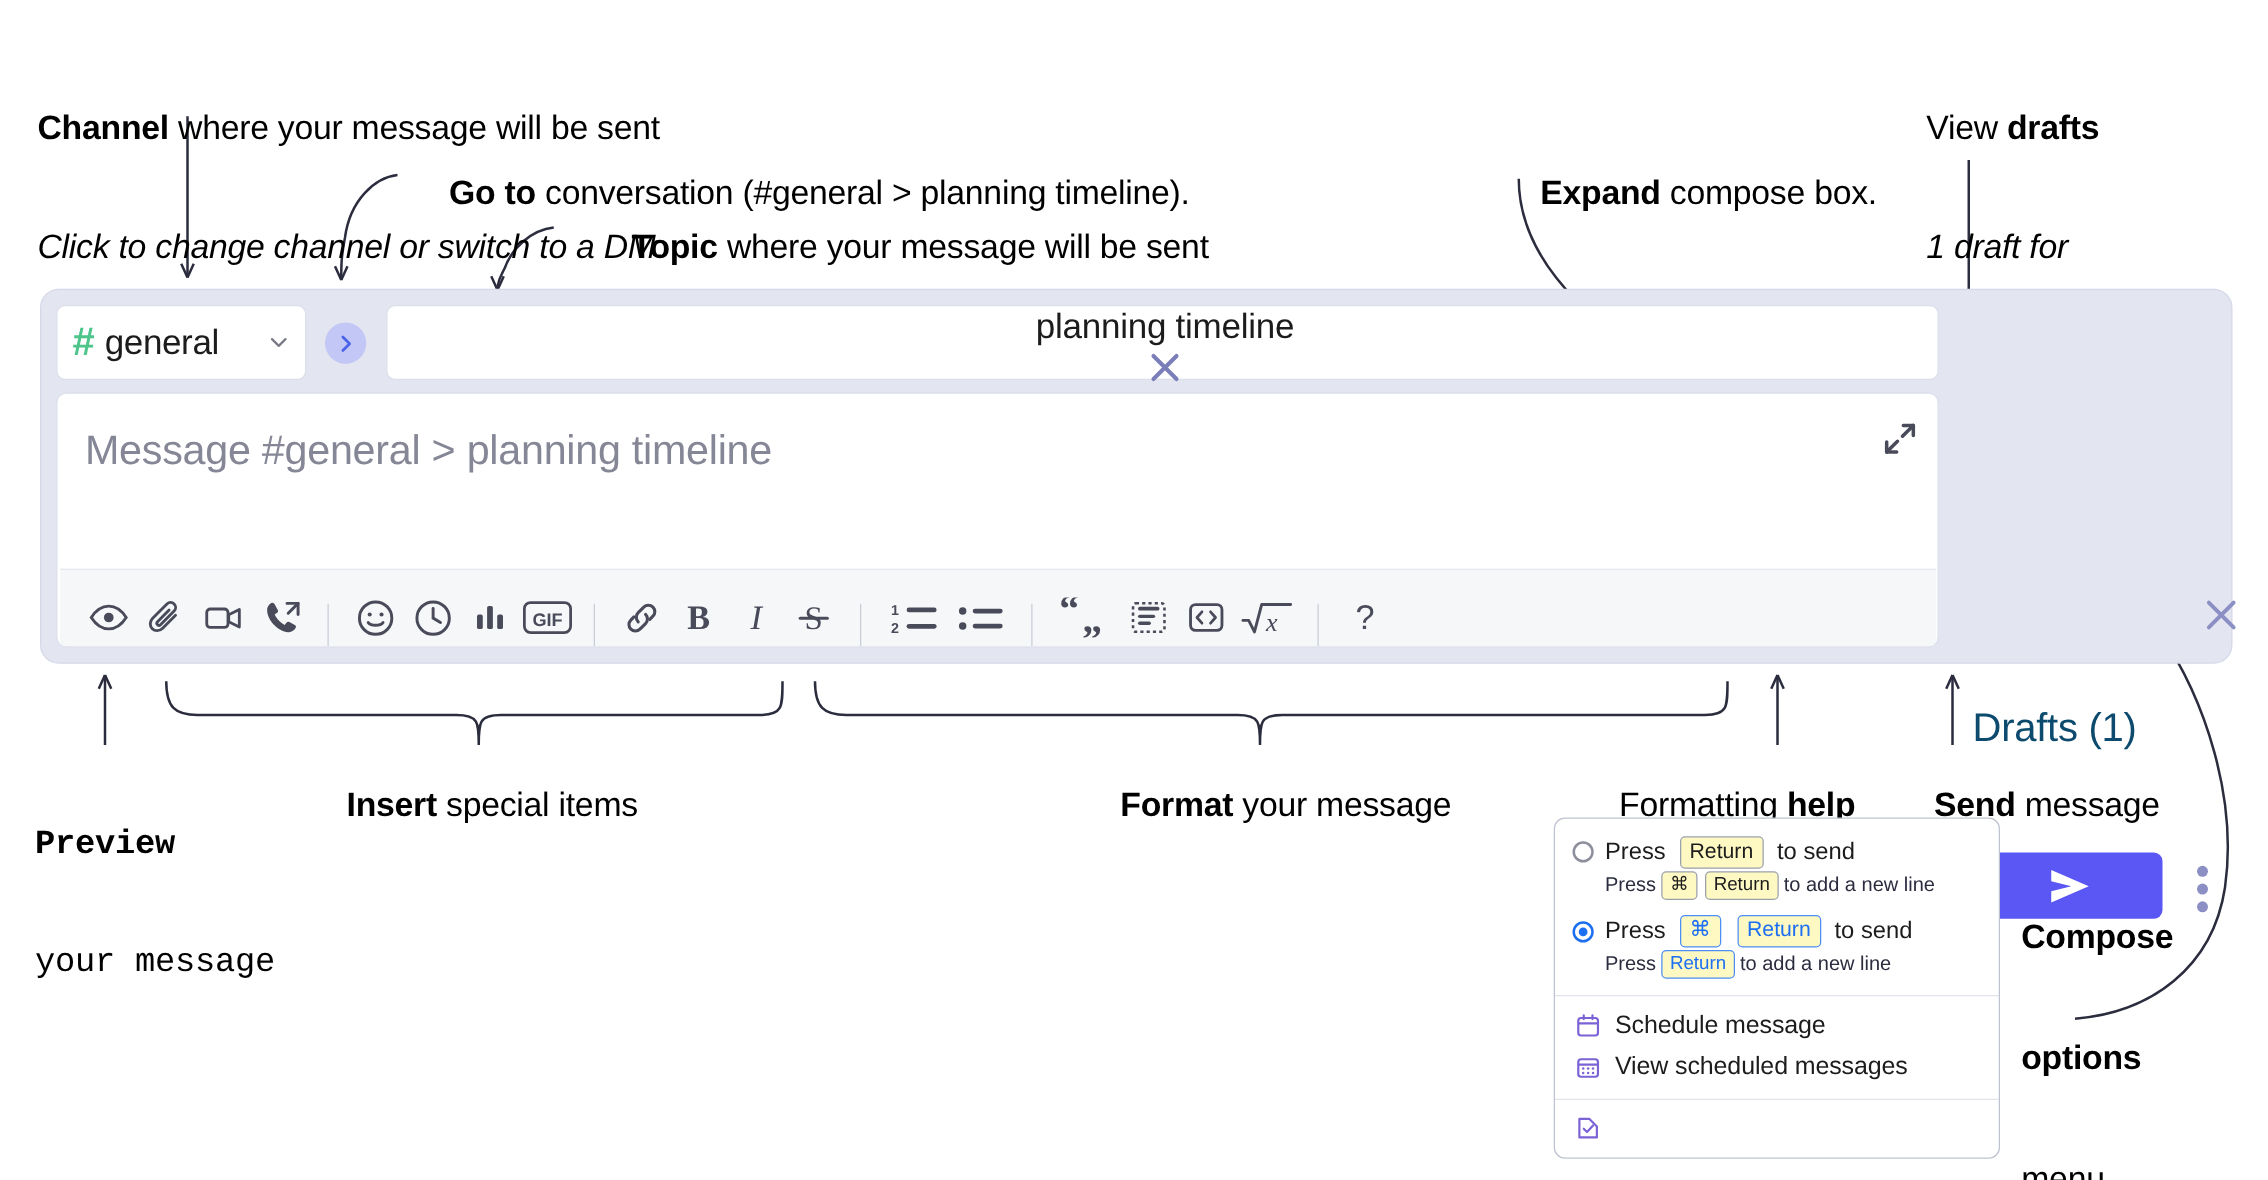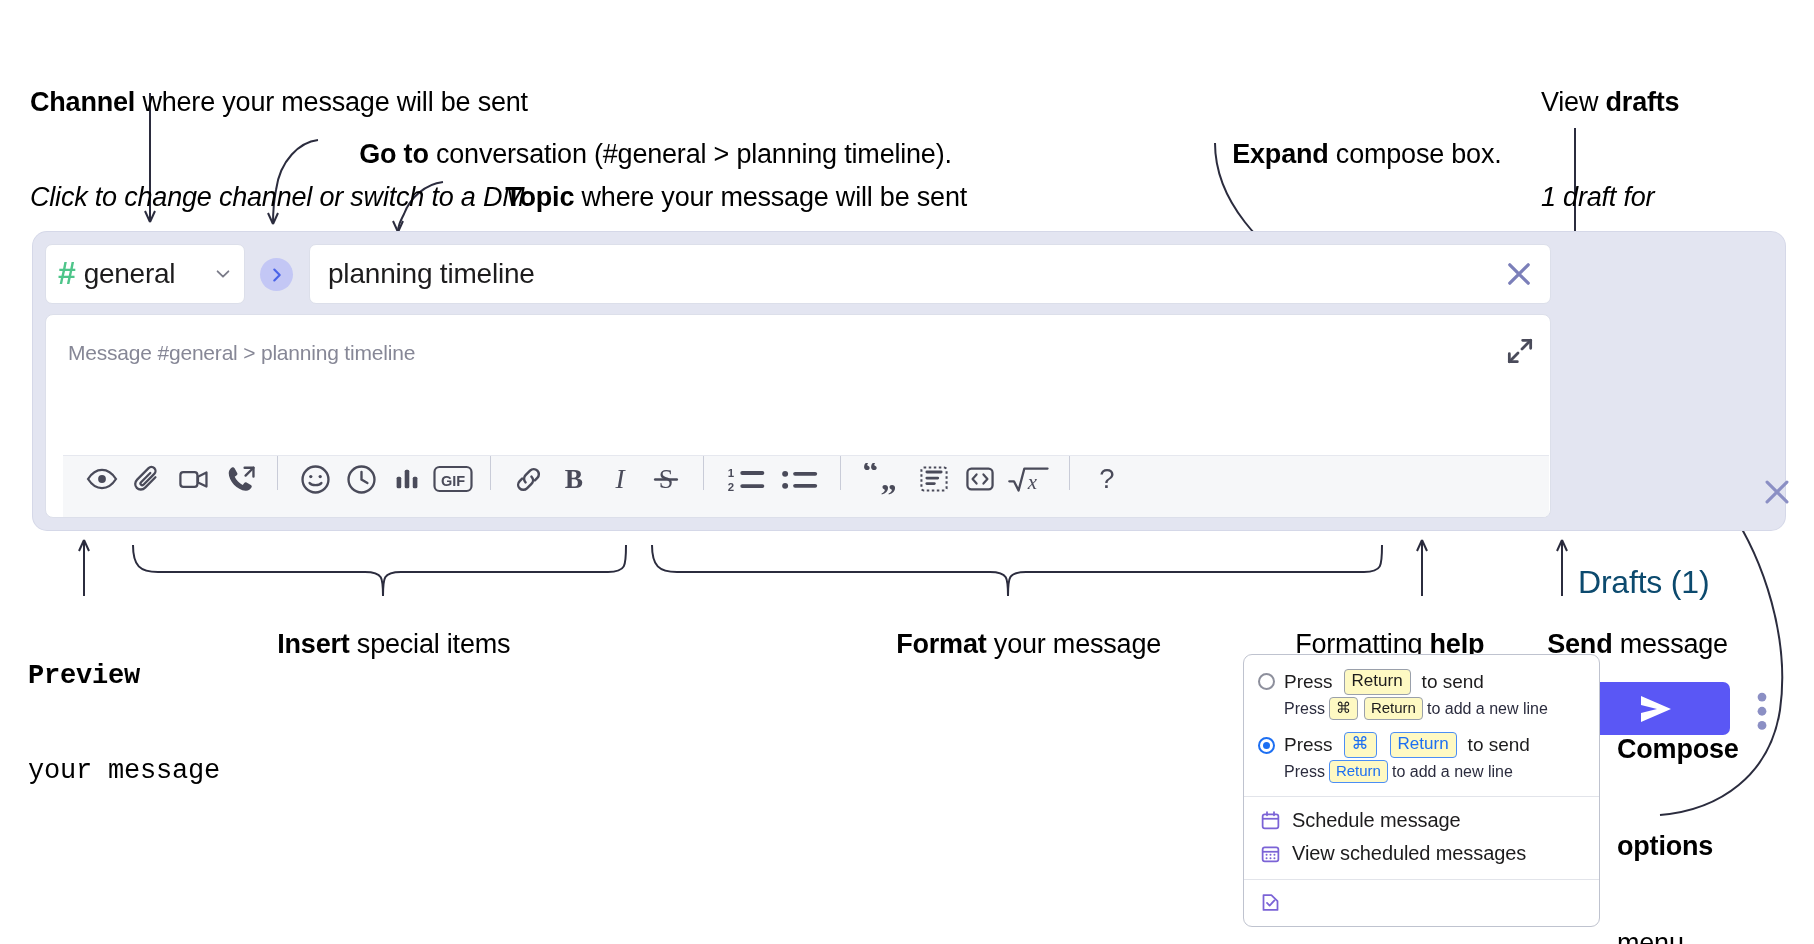--- a/index.html
+++ b/index.html
@@ -99,20 +99,21 @@
   .topic-field {
     position: absolute;
     left: 264px; top: 0;
     right: 0; height: 60px;
     background: #ffffff;
     border: 1px solid #dcdfea;
     border-radius: 7px;
     display: flex;
     align-items: center;
     padding: 0 14px 0 18px;
+    flex-direction: column;
   }
   .topic-text {
     flex: 1;
     font-size: 28px;
     color: #1d1c1d;
     letter-spacing: -0.2px;
   }
   .topic-close { width: 34px; height: 34px; flex: none; cursor: pointer; }
 
   
@@ -122,40 +123,40 @@
     right: 0;
     height: 204px;
     background: #ffffff;
     border: 1px solid #dcdfea;
     border-radius: 8px;
     overflow: hidden;
   }
   .msg-placeholder {
     position: absolute;
     left: 22px; top: 26px;
-    font-size: 21px;
+    font-size: 33px;
     color: #868796;
     letter-spacing: -0.2px;
   }
   .expand-btn {
     position: absolute;
     right: 14px; top: 20px;
     width: 32px; height: 32px;
     cursor: pointer;
   }
 
   
   .toolbar {
     position: absolute;
-    left: 17px; right: 1px; bottom: 0;
+    left: 2px; right: 1px; bottom: 0;
     height: 62px;
     background: #f6f7f9;
     border-top: 1px solid #e6e8ef;
     display: flex;
-    align-items: flex-start;
+    align-items: flex-end;
     padding-left: 16px;
     gap: 0px;
   }
   .tb-btn {
     width: 46px; height: 46px;
     display: flex;
     align-items: center;
     justify-content: center;
     cursor: pointer;
     border-radius: 5px;

